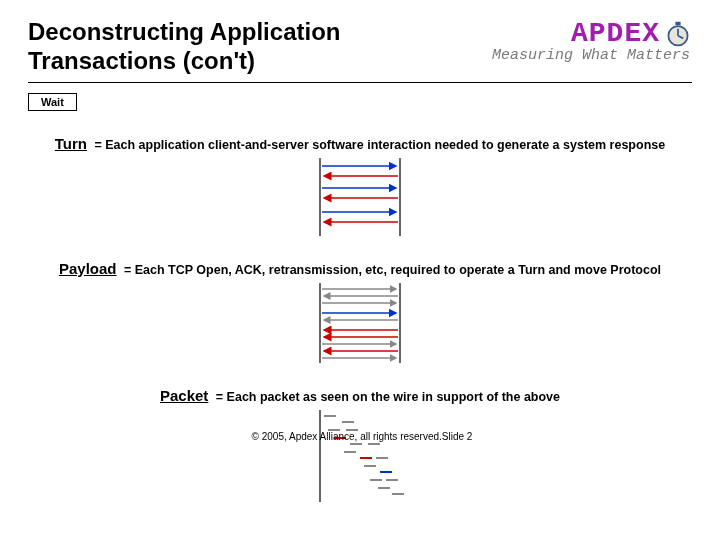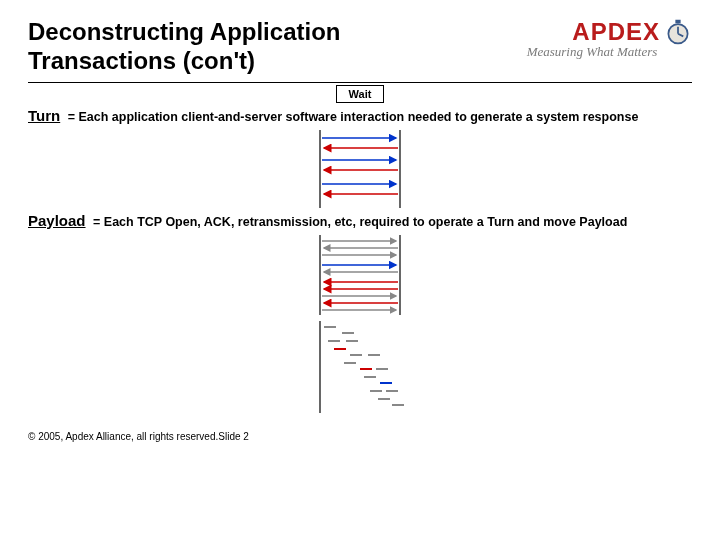--- a/index.html
+++ b/index.html
@@ -4,35 +4,35 @@
 <style>
   * { box-sizing: border-box; margin: 0; padding: 0; }
   html, body { width: 720px; height: 540px; font-family: Arial, Helvetica, sans-serif; background: #fff; color: #000; }
   .slide { position: relative; width: 720px; height: 456px; padding: 18px 28px 0 28px; }
 
   .header { display: flex; align-items: flex-start; }
   .title { font-size: 24px; font-weight: 700; line-height: 1.2; flex: 1; }
   .logo { width: 200px; text-align: right; }
   .logo-top { display: inline-flex; align-items: center; gap: 4px; }
   .logo-clock { width: 28px; height: 28px; }
-  .logo-text { font-size: 24px; font-weight: 800; letter-spacing: 1px; color: #b91c1c; font-family: Liberation Sans, sans-serif; }
-  .logo-tag { font-size: 13px; font-style: italic; color: #7a7a7a; margin-top: -2px; display: block; text-align: center; font-family: Liberation Serif, serif; }
+  .logo-text { font-size: 28px; font-weight: 800; letter-spacing: 1px; color: #a21caf; font-family: Liberation Mono, monospace; }
+  .logo-tag { font-size: 15px; font-style: italic; color: #7a7a7a; margin-top: -2px; display: block; text-align: left; font-family: Liberation Mono, monospace; }
 
   .rule { border: 0; border-top: 1.5px solid #000; margin: 6px 0 0 0; }
 
-  .wait-wrap { width: 100%; display: flex; justify-content: center; margin-top: 2px; }
+  .wait-wrap { width: 100%; display: flex; margin-top: 10px; }
   .wait-box { font-size: 11px; font-weight: 700; padding: 2px 12px; border: 1px solid #000; }
 
-  .section { margin-top: 4px; }
+  .section { margin-top: 24px; text-align: center; }
   .sec-line { font-size: 12.5px; font-weight: 700; }
   .sec-term { text-decoration: underline; font-size: 15px; font-weight: 700; margin-right: 4px; }
 
   .diagram { margin: 6px auto 0 auto; display: block; }
 
-  .footer { position: absolute; bottom: 14px; left: 28px; right: 24px; display: flex; justify-content: flex-start; font-size: 10px; }
+  .footer { position: absolute; bottom: 14px; left: 28px; right: 24px; display: flex; justify-content: center; font-size: 10px; }
 
   
 </style>
 </head>
 <body>
 
 <div class="slide">
 
   <div class="header">
     <div class="title">Deconstructing Application Transactions (con't)</div>
@@ -77,21 +77,21 @@
       <line x1="22" y1="30" x2="96" y2="30" stroke="#0033cc" stroke-width="1.5" marker-end="url(#ab)"></line>
       <line x1="98" y1="40" x2="24" y2="40" stroke="#cc0000" stroke-width="1.5" marker-end="url(#ar)"></line>
       <line x1="22" y1="54" x2="96" y2="54" stroke="#0033cc" stroke-width="1.5" marker-end="url(#ab)"></line>
       <line x1="98" y1="64" x2="24" y2="64" stroke="#cc0000" stroke-width="1.5" marker-end="url(#ar)"></line>
     </svg>
   </div>
 
   <div class="section">
     <div class="sec-line">
       <span class="sec-term">Payload</span>
-      <span>= Each TCP Open, ACK, retransmission, etc, required to operate a Turn and move Payload</span>
+      <span>= Each TCP Open, ACK, retransmission, etc, required to operate a Turn and move Protocol</span>
     </div>
     <svg class="diagram" width="120" height="80" viewBox="0 0 120 80">
       <defs>
         <marker id="ab2" markerWidth="6" markerHeight="6" refX="5" refY="3" orient="auto">
             <path d="M0,0 L6,3 L0,6 Z" fill="#0033cc"></path>
           </marker>
         <marker id="ar2" markerWidth="6" markerHeight="6" refX="5" refY="3" orient="auto">
             <path d="M0,0 L6,3 L0,6 Z" fill="#cc0000"></path>
           </marker>
         <marker id="ag2" markerWidth="6" markerHeight="6" refX="5" refY="3" orient="auto">
@@ -107,20 +107,24 @@
       <line x1="98" y1="37" x2="24" y2="37" stroke="#888" stroke-width="1.3" marker-end="url(#ag2)"></line>
       <line x1="98" y1="47" x2="24" y2="47" stroke="#cc0000" stroke-width="1.5" marker-end="url(#ar2)"></line>
       <line x1="98" y1="54" x2="24" y2="54" stroke="#cc0000" stroke-width="1.5" marker-end="url(#ar2)"></line>
       <line x1="22" y1="61" x2="96" y2="61" stroke="#888" stroke-width="1.3" marker-end="url(#ag2)"></line>
       <line x1="98" y1="68" x2="24" y2="68" stroke="#cc0000" stroke-width="1.5" marker-end="url(#ar2)"></line>
       <line x1="22" y1="75" x2="96" y2="75" stroke="#888" stroke-width="1.3" marker-end="url(#ag2)"></line>
     </svg>
   </div>
 
   <div class="section">
+    <div class="sec-line">
+      <span class="sec-term">Packet</span>
+      <span>= Each packet as seen on the wire in support of the above</span>
+    </div>
     <svg class="diagram" width="140" height="92" viewBox="0 0 140 92">
       <line x1="30" y1="0" x2="30" y2="92" stroke="#000" stroke-width="1.2"></line>
 
       <g stroke-width="2">
         <line x1="34" y1="6" x2="46" y2="6" stroke="#888"></line>
         <line x1="52" y1="12" x2="64" y2="12" stroke="#888"></line>
         <line x1="38" y1="20" x2="50" y2="20" stroke="#888"></line>
         <line x1="56" y1="20" x2="68" y2="20" stroke="#888"></line>
         <line x1="44" y1="28" x2="56" y2="28" stroke="#cc0000"></line>
         <line x1="60" y1="34" x2="72" y2="34" stroke="#888"></line>

